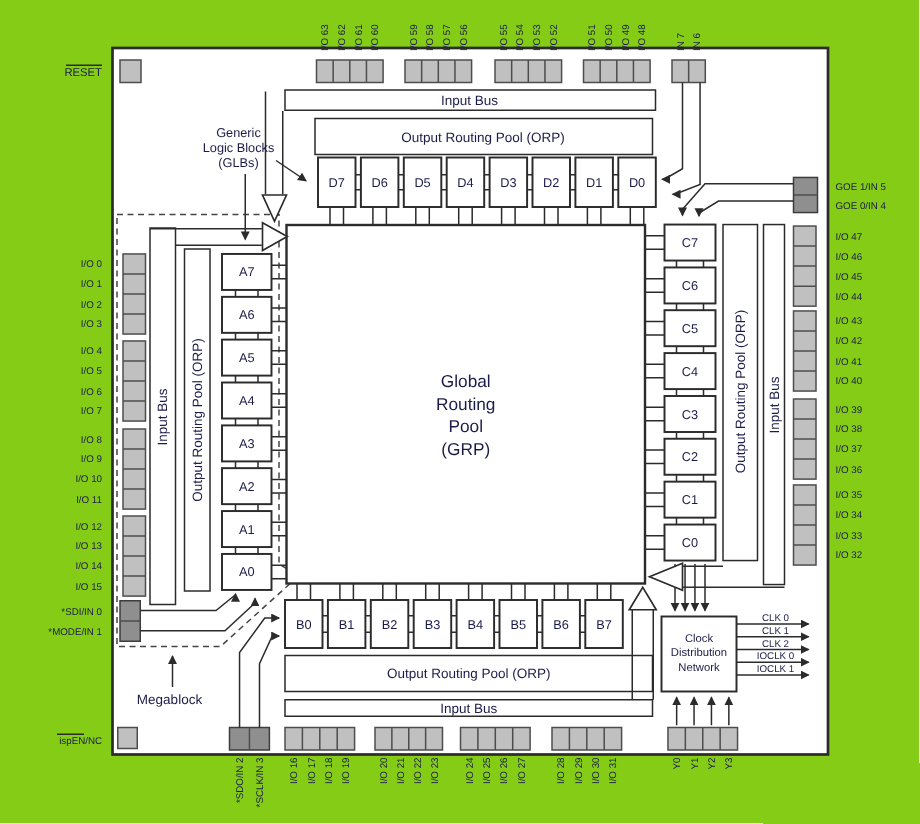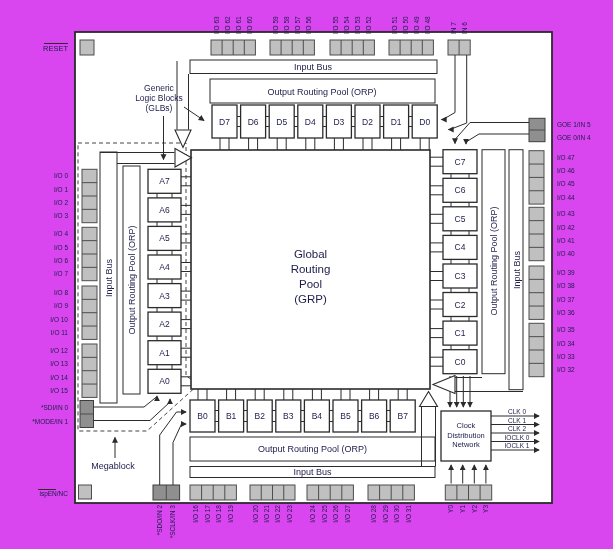--- a/index.html
+++ b/index.html
@@ -1,16 +1,16 @@
 <!DOCTYPE html>
 <html><head>
 <meta charset="utf-8">
 <style>
   html,body{margin:0;padding:0;background:#ffffff;}
-  .stage{position:relative;width:613px;height:549px;background:#d946ef;overflow:hidden;}
+  .stage{position:relative;width:613px;height:549px;background:#84cc16;overflow:hidden;}
   svg{display:block;}
   .ln{stroke:#2b2b2b;fill:none;stroke-width:1;}
   .blk{fill:#ffffff;stroke:#2b2b2b;stroke-width:1.3;}
   .bar{fill:#ffffff;stroke:#2b2b2b;stroke-width:1;}
   .padL{fill:#c0c0c0;stroke:#4d4d4d;stroke-width:1;}
   .padD{fill:#8f8f8f;stroke:#3d3d3d;stroke-width:1;}
   .padline{stroke:#4d4d4d;fill:none;stroke-width:1;}
   .dash{stroke:#444444;fill:none;stroke-width:1;stroke-dasharray:4 3;}
   .hollow{fill:#ffffff;stroke:#2b2b2b;stroke-width:1.1;}
   .t{font-family:"Liberation Sans",sans-serif;fill:#1c1c4a;}

